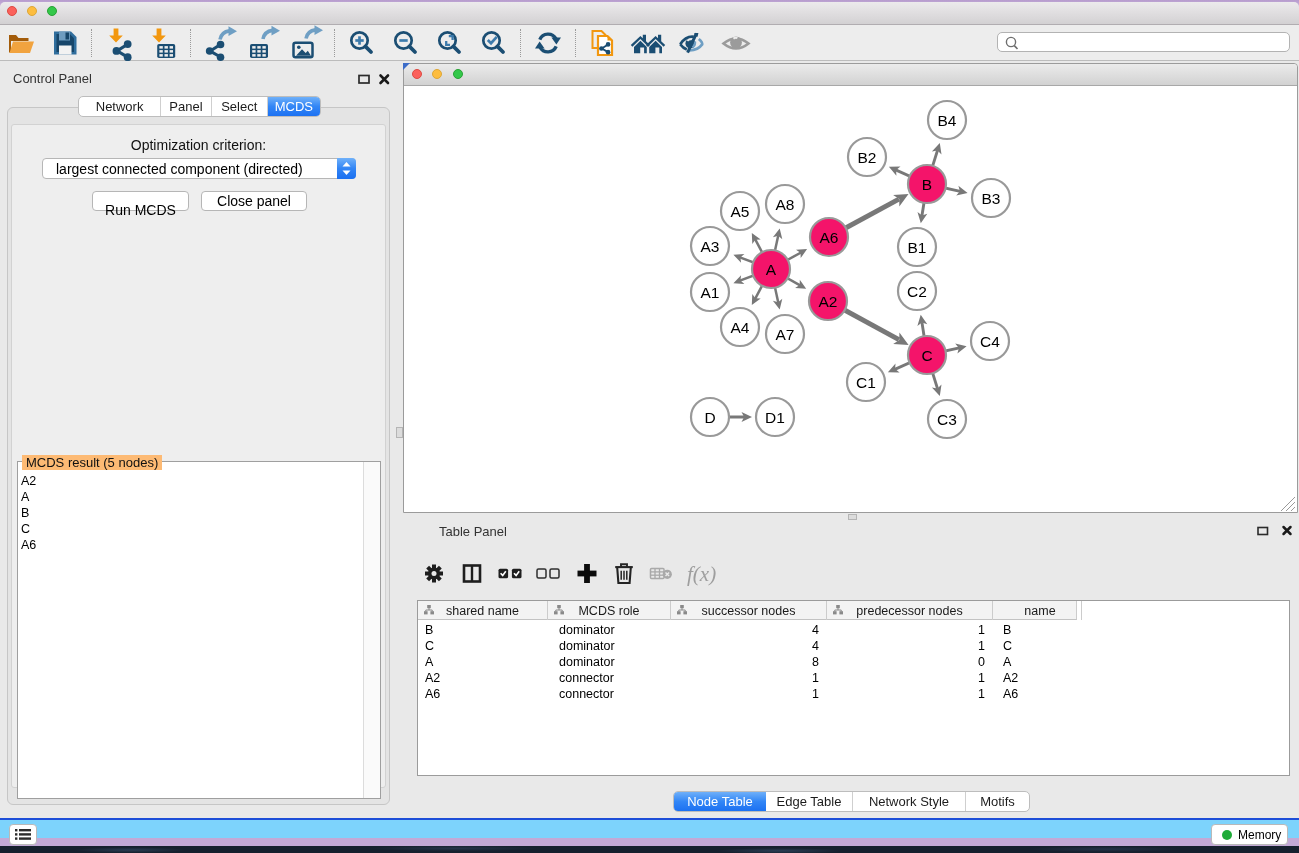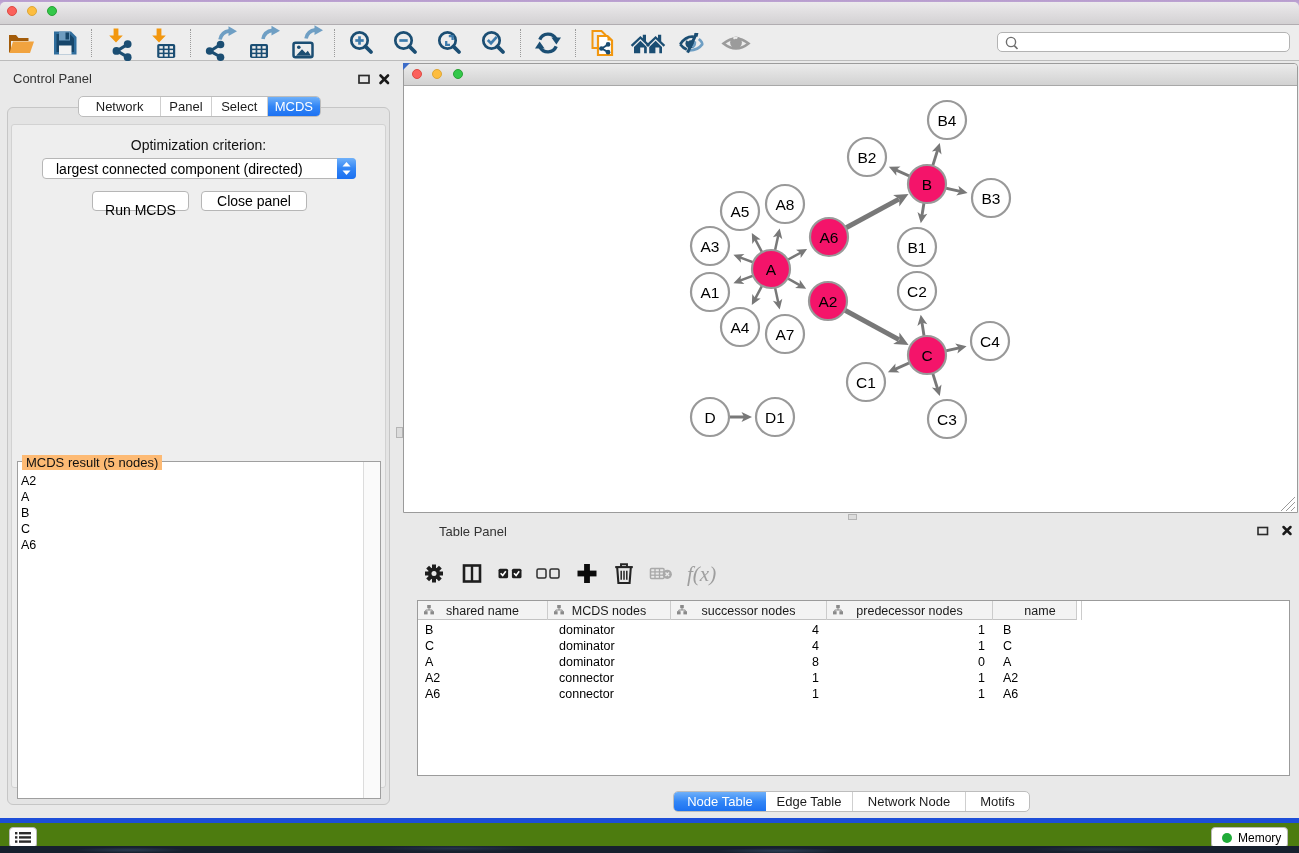--- a/index.html
+++ b/index.html
@@ -89,22 +89,22 @@
 #tphead { position:absolute; left:0; top:0; width:659px; height:19px; background:#f3f3f3;
   border-bottom:1px solid #c3c3c3; border-right:1px solid #cccccc; }
 #tphead .hc { position:absolute; top:0; height:19px; border-right:1px solid #cccccc;
   font-size:12.5px; color:#1a1a1a; text-align:center; padding-top:3px; }
 .trow { position:absolute; font-size:12.5px; color:#000; }
 
 #btabs { left:673px; top:791px; width:357px; height:21px; }
 #btabs .t1{width:92px;} #btabs .t2{width:87px;} #btabs .t3{width:113px;} #btabs .t4{width:63px;}
 
 
-#statusbar { left:0; top:818px; width:1299px; height:28px; background:#4d7c0f;
-  border-top:5px solid #1d4ed8; }
+#statusbar { left:0; top:818px; width:1299px; height:20px; background:#7dd3fc;
+  border-top:2px solid #1d4ed8; }
 #listBtn { position:absolute; left:9px; top:4px; width:28px; height:21px; background:#fff;
   border:1px solid #b9b9b9; border-radius:4px; }
 #memBtn { position:absolute; left:1211px; top:4px; width:77px; height:21px; background:#fff;
   border:1px solid #b9b9b9; border-radius:4px; font-size:12px; color:#000; }
 </style>
 </head>
 <body>
 <div id="app">
   <div id="wallTop" class="abs"></div>
   <div id="titlebar" class="abs">
@@ -475,21 +475,21 @@
     <div id="tphead">
       <div class="hc" style="left:0px;width:130px;">shared name</div>
         <svg style="position:absolute;left:6px;top:4px;" width="11" height="11">
           <g transform="translate(0,0)" fill="#8a8a8a">
             <rect x="3.2" y="0" width="3.6" height="3.2"></rect>
             <rect x="0" y="6.2" width="3.6" height="3.2"></rect>
             <rect x="6.4" y="6.2" width="3.6" height="3.2"></rect>
             <path d="M 5,3 V 5 M 1.8,6.4 V 5 H 8.2 V 6.4" fill="none" stroke="#8a8a8a" stroke-width="1"></path>
           </g>
         </svg>
-        <div class="hc" style="left:130px;width:123px;">MCDS nodes</div>
+        <div class="hc" style="left:130px;width:123px;">MCDS role</div>
         <svg style="position:absolute;left:136px;top:4px;" width="11" height="11">
           <g transform="translate(0,0)" fill="#8a8a8a">
             <rect x="3.2" y="0" width="3.6" height="3.2"></rect>
             <rect x="0" y="6.2" width="3.6" height="3.2"></rect>
             <rect x="6.4" y="6.2" width="3.6" height="3.2"></rect>
             <path d="M 5,3 V 5 M 1.8,6.4 V 5 H 8.2 V 6.4" fill="none" stroke="#8a8a8a" stroke-width="1"></path>
           </g>
         </svg>
         <div class="hc" style="left:253px;width:156px;">successor nodes</div>
         <svg style="position:absolute;left:259px;top:4px;" width="11" height="11">
@@ -533,21 +533,21 @@
       <div class="trow" style="left:585px;top:70px;">A2</div>
       <div class="trow" style="left:7px;top:86px;">A6</div>
       <div class="trow" style="left:141px;top:86px;">connector</div>
       <div class="trow" style="left:253px;top:86px;width:148px;text-align:right;">1</div>
       <div class="trow" style="left:409px;top:86px;width:158px;text-align:right;">1</div>
       <div class="trow" style="left:585px;top:86px;">A6</div>
   </div>
   <div id="btabs" class="tabs abs">
     <div class="tab t1 sel">Node Table</div>
       <div class="tab t2">Edge Table</div>
-    <div class="tab t3">Network Node</div>
+    <div class="tab t3">Network Style</div>
       <div class="tab t4">Motifs</div>
   </div>
 
   <div id="statusbar" class="abs">
     <div id="listBtn"><svg width="26" height="19">
           <g fill="#2b2b2b">
             <rect x="5" y="4" width="2.4" height="2.4"></rect>
             <rect x="9" y="4" width="12" height="2.4"></rect>
             <rect x="5" y="8.2" width="2.4" height="2.4"></rect>
             <rect x="9" y="8.2" width="12" height="2.4"></rect>

